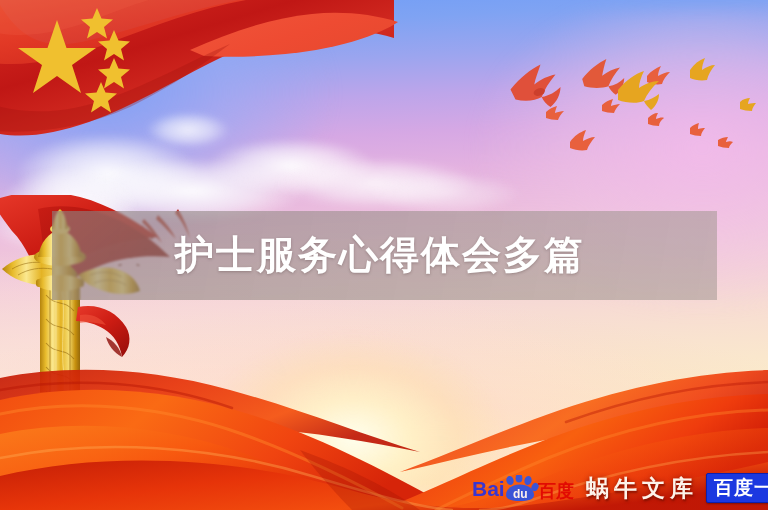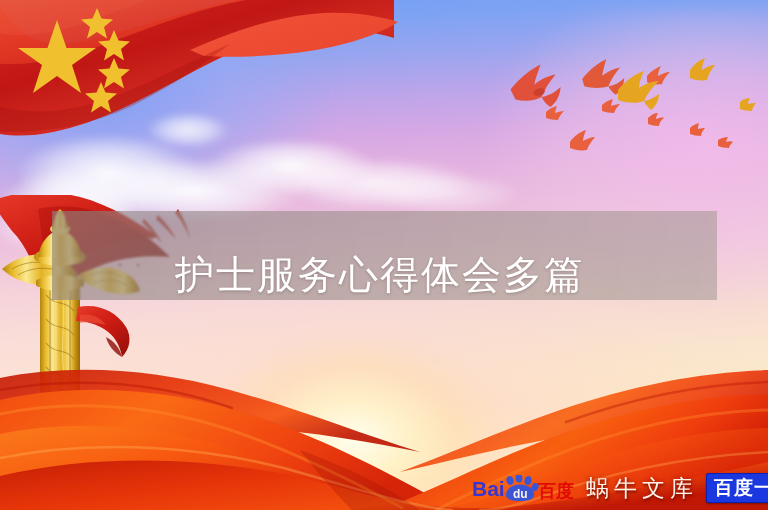--- a/index.html
+++ b/index.html
@@ -86,34 +86,33 @@
     position:absolute;
     left:52px;top:211px;width:665px;height:89px;
     background:linear-gradient(100deg, rgba(140,130,128,.62) 0%, rgba(150,140,136,.60) 35%, rgba(158,148,142,.58) 70%, rgba(163,152,146,.56) 100%);
     backdrop-filter:blur(1px);
   }
   .title-text{
     position:absolute;
     left:175px;top:232px;
     width:520px;
     font-size:39px;
-    font-weight:normal;
+    font-weight:bold;
     color:#ffffff;
     letter-spacing:2px;
     line-height:46px;
     text-shadow:0 1px 3px rgba(60,40,40,.30);
     white-space:nowrap;
-    margin-top:20px;
   }
   
   .wm{position:absolute;left:472px;bottom:4px;height:36px;display:flex;align-items:center;gap:8px;}
   .baidu-logo{position:relative;display:flex;align-items:center;height:26px;opacity:.92;justify-content:center;}
   .baidu-logo svg{display:block;}
   .wm-brand{
-    font-size:23px;font-weight:normal;color:#fdf3ea;
+    font-size:23px;font-weight:bold;color:#fdf3ea;
     letter-spacing:5px;
     text-shadow:0 0 5px rgba(150,20,0,.9), 1px 2px 2px rgba(120,15,0,.8);
     white-space:nowrap;
     padding-left:2px;
   }
   .wm-btn{
     background:#1b38e0;
     color:#ffffff;
     font-size:19px;
     font-weight:bold;

